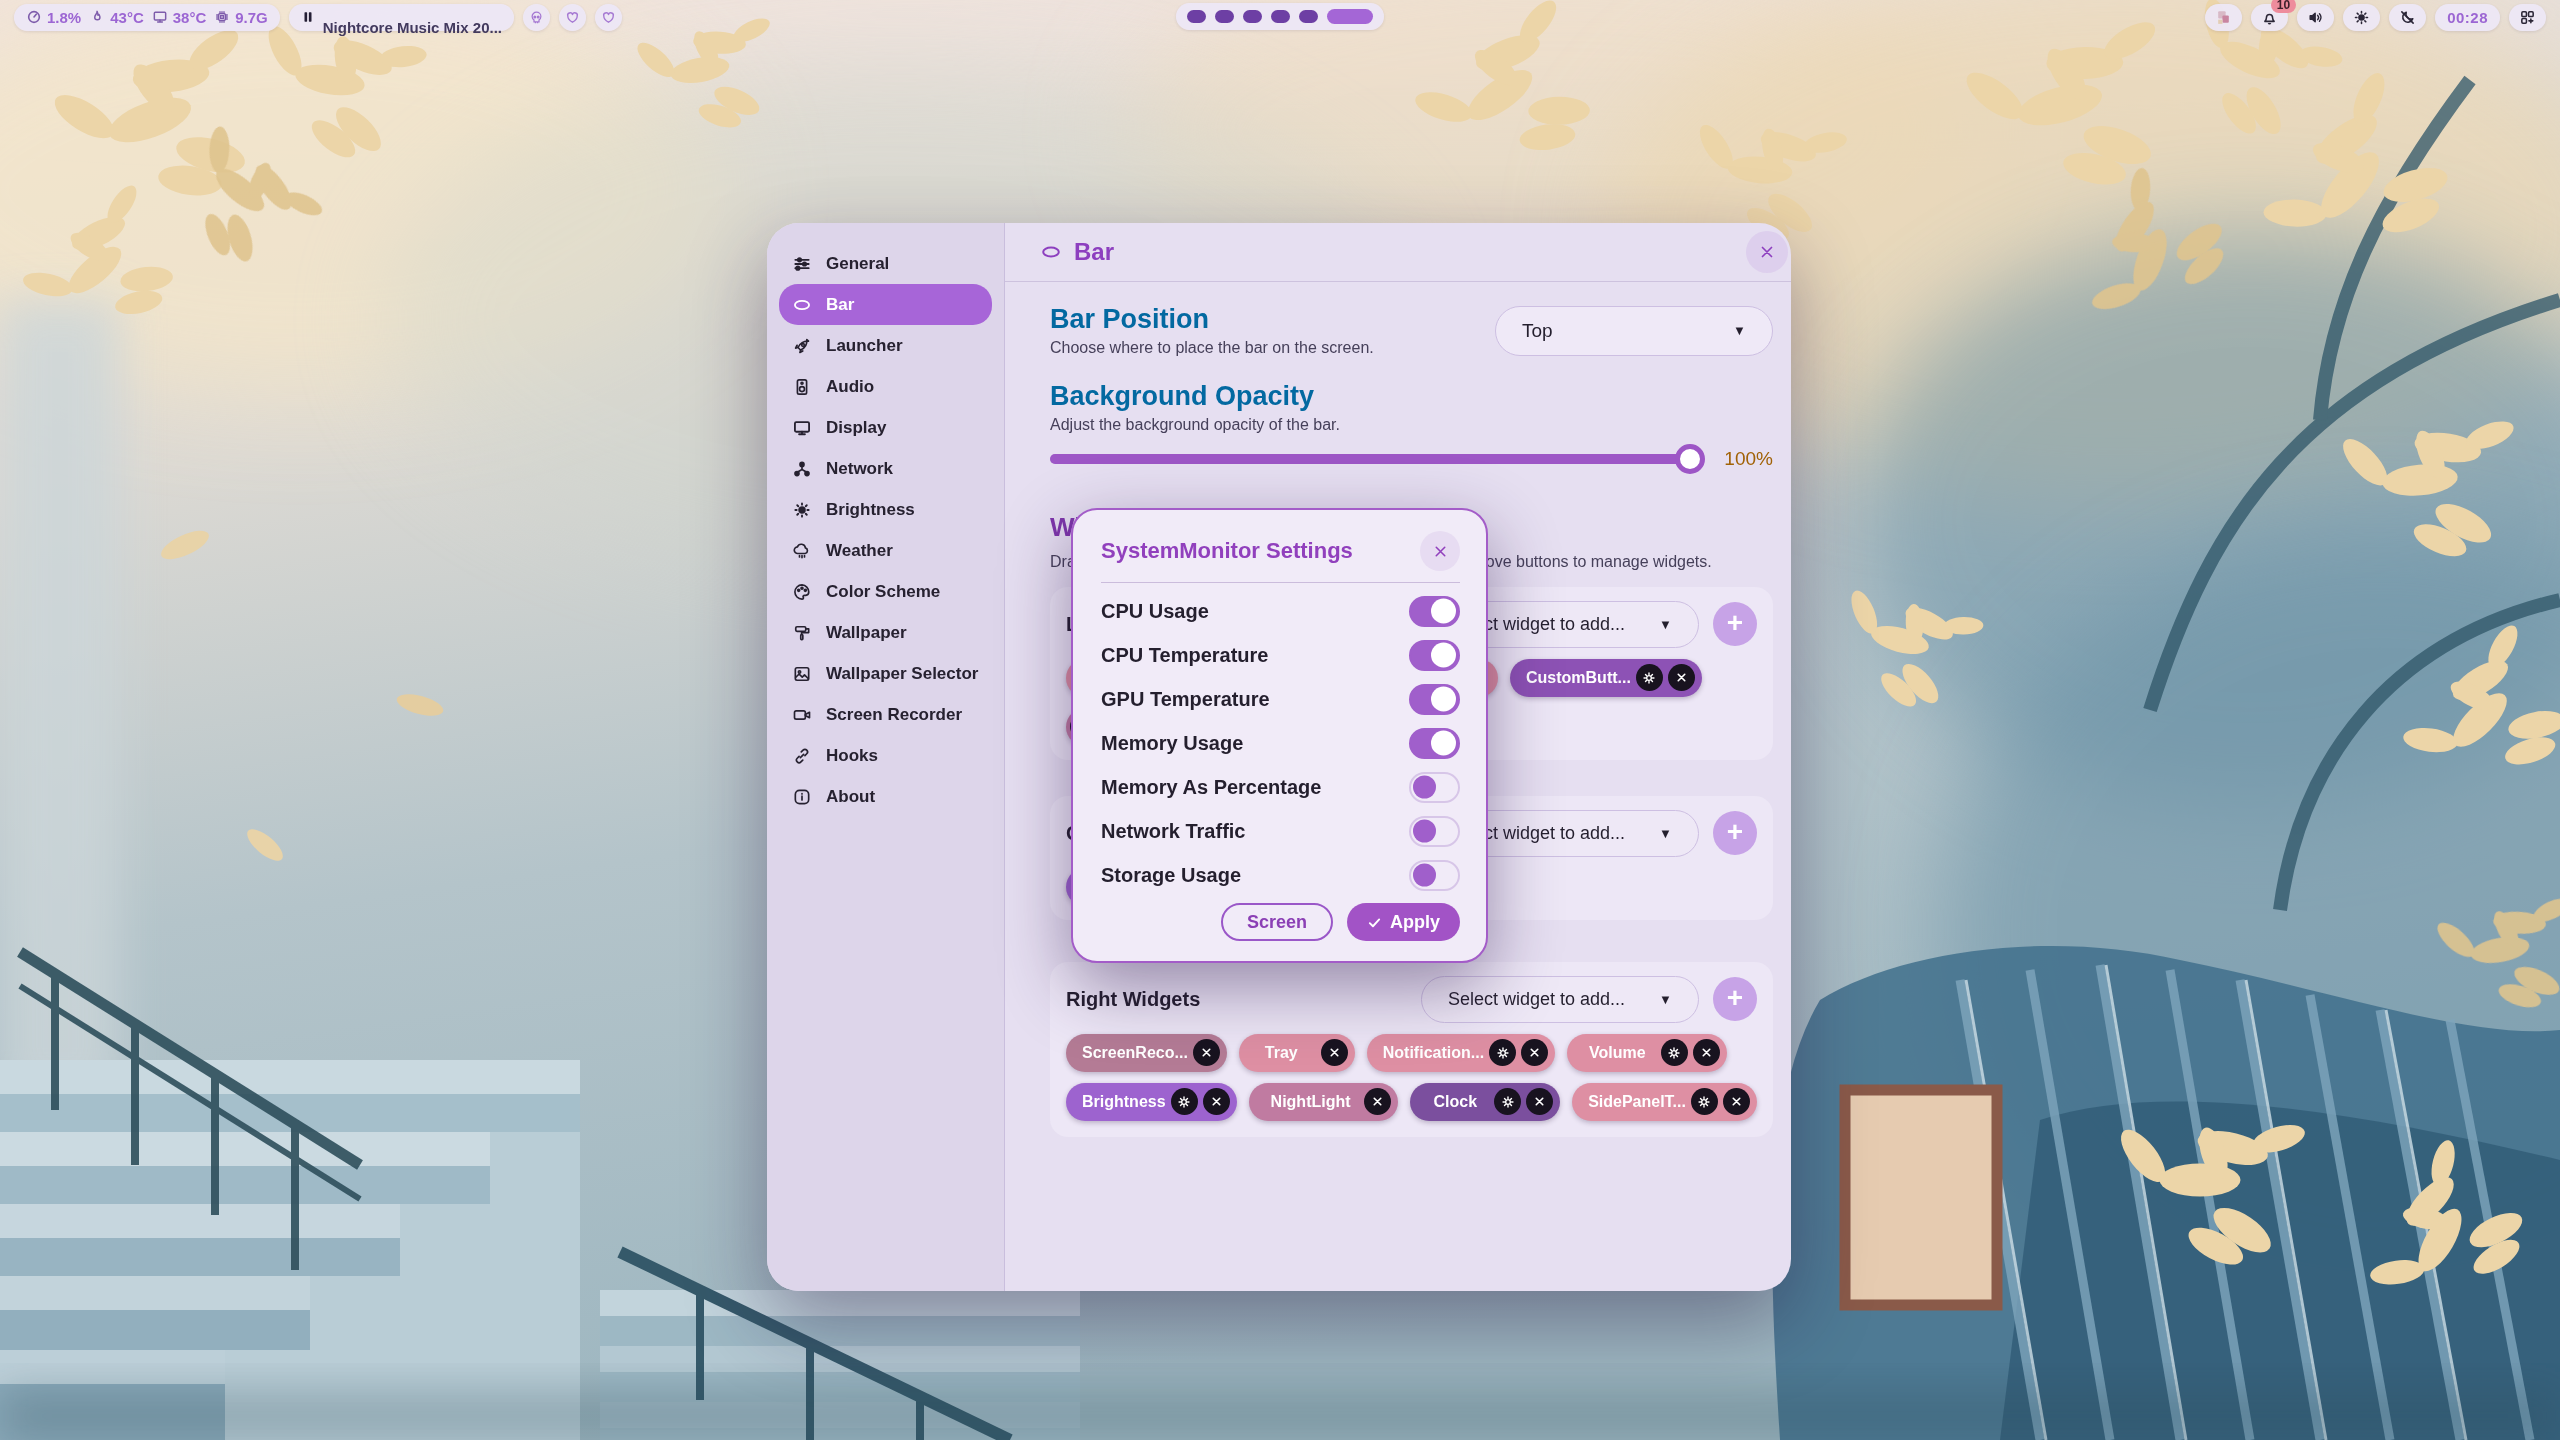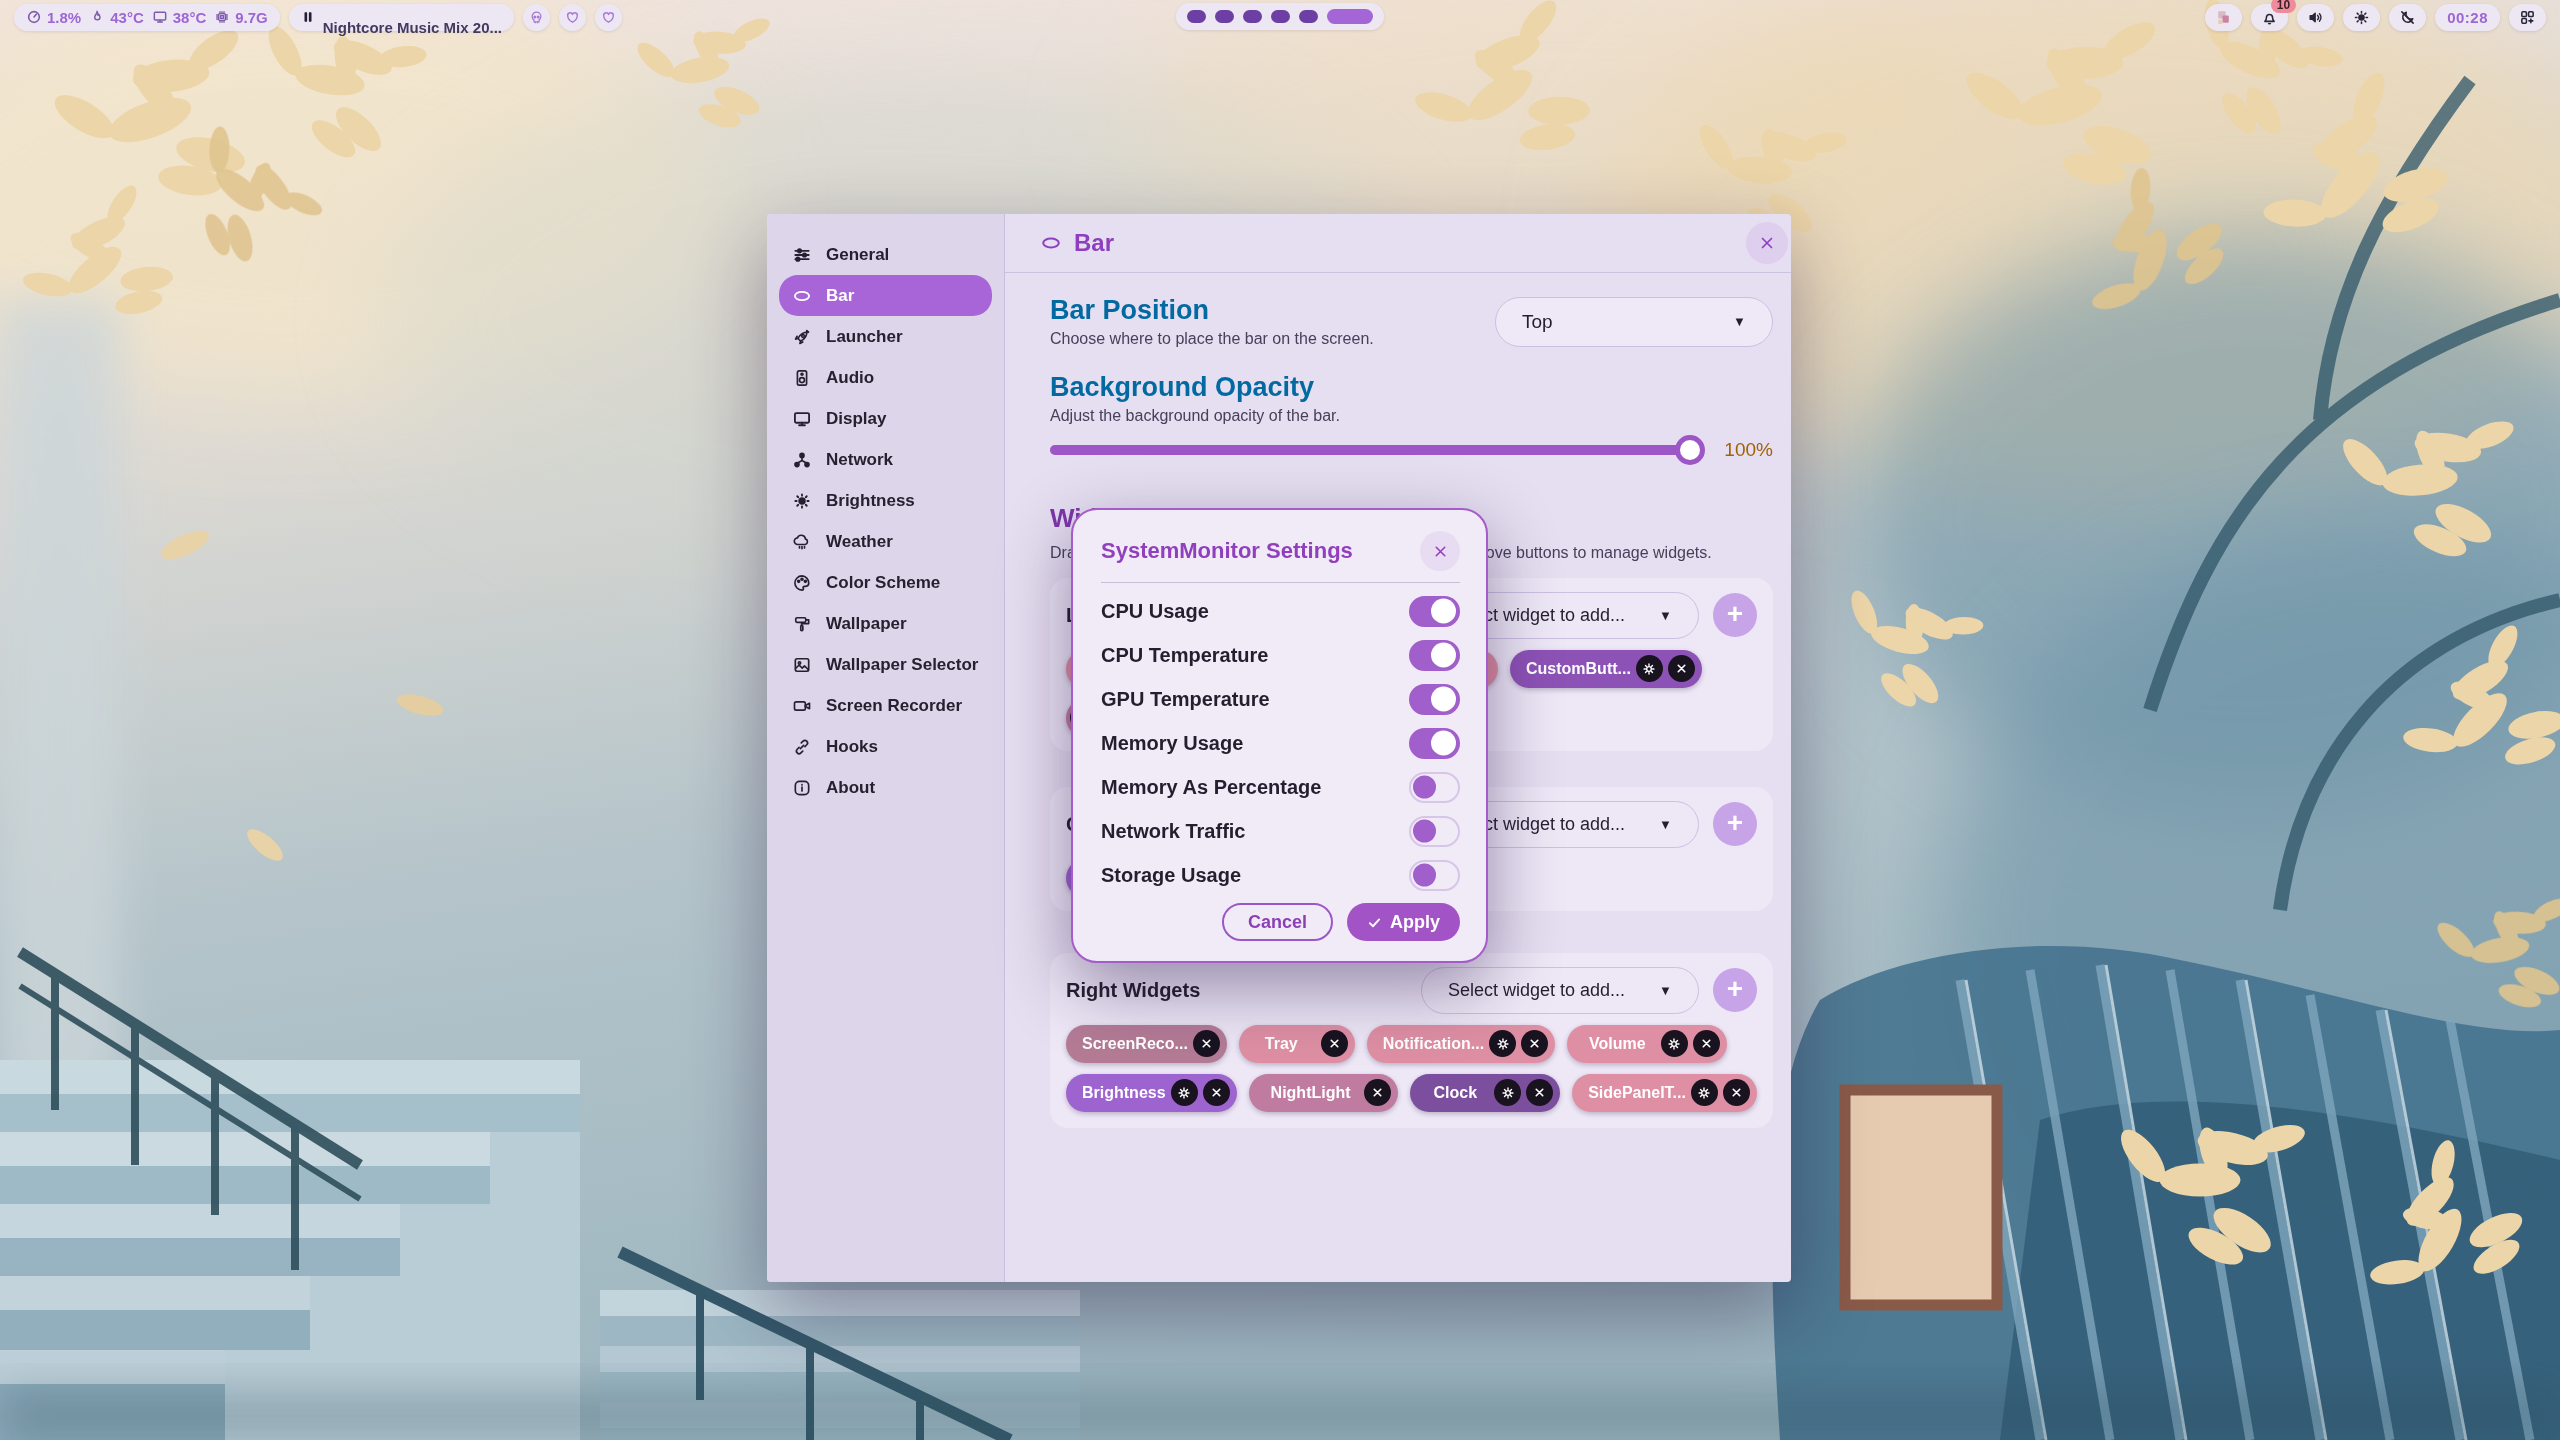--- a/index.html
+++ b/index.html
@@ -30,22 +30,22 @@
   .ws-dot { width:19px; height:13px; border-radius:7px; background:#6d3fa4; }
   .ws-active { width:46px; height:15px; border-radius:8px; background:#a466d6; }
   .tb-right { margin-left:auto; display:flex; align-items:center; gap:9px; }
   .icon-dark { color:#2b2637; }
   .bell-wrap { position:relative; }
   .badge { position:absolute; top:-7px; right:-8px; background:#ee8c9c; color:#40202b;
            font-size:12px; font-weight:bold; border-radius:9px; padding:1px 6px; }
   .clock { color:#9c66d3; font-size:15px; font-weight:bold; letter-spacing:.5px; }
 
   
-  .window { position:absolute; left:767px; top:214px; width:1024px; height:1068px;
-            border-radius:4px; background:#e6dff1; display:flex; overflow:hidden; z-index:10;
+  .window { position:absolute; left:767px; top:223px; width:1024px; height:1068px;
+            border-radius:32px; background:#e6dff1; display:flex; overflow:hidden; z-index:10;
             box-shadow:0 30px 80px rgba(35,18,60,.40); }
   .sidebar { width:238px; background:#ddd5ea; border-right:1px solid #c9bedd; padding:20px 12px; flex:none; }
   .side-item { height:41px; display:flex; align-items:center; gap:14px; padding:0 13px;
                border-radius:19px; color:#262130; font-size:17px; font-weight:bold; cursor:default; }
   .side-item svg { flex:none; }
   .side-item.active { background:#a765d8; color:#ffffff; }
   .content { flex:1; position:relative; padding:0 45px; }
   .c-header { height:59px; margin:0 -45px; padding:0 30px 0 35px; display:flex; align-items:center;
               border-bottom:1px solid #cdc2de; }
   .c-title { color:#8d3fbf; font-size:24px; font-weight:bold; margin-left:12px; }
@@ -721,21 +721,21 @@
   </div>
   <div class="m-row">
     <span class="m-lbl">Storage Usage</span>
     <div class="toggle">
         <div class="tknob"></div>
       </div>
   </div>
 
   <div class="m-actions">
     <div class="btn-cancel">
-      <span>Cancel</span>
+      <span>Screen</span>
     </div>
     <div class="btn-apply">
       <svg width="15" height="15" viewBox="0 0 24 24" fill="none" stroke="#ffffff" stroke-width="3" stroke-linecap="round" stroke-linejoin="round">
           <path d="M4.5 13l5 5L19.5 7"></path>
         </svg>
       <span>Apply</span>
     </div>
   </div>
 </div>
 

